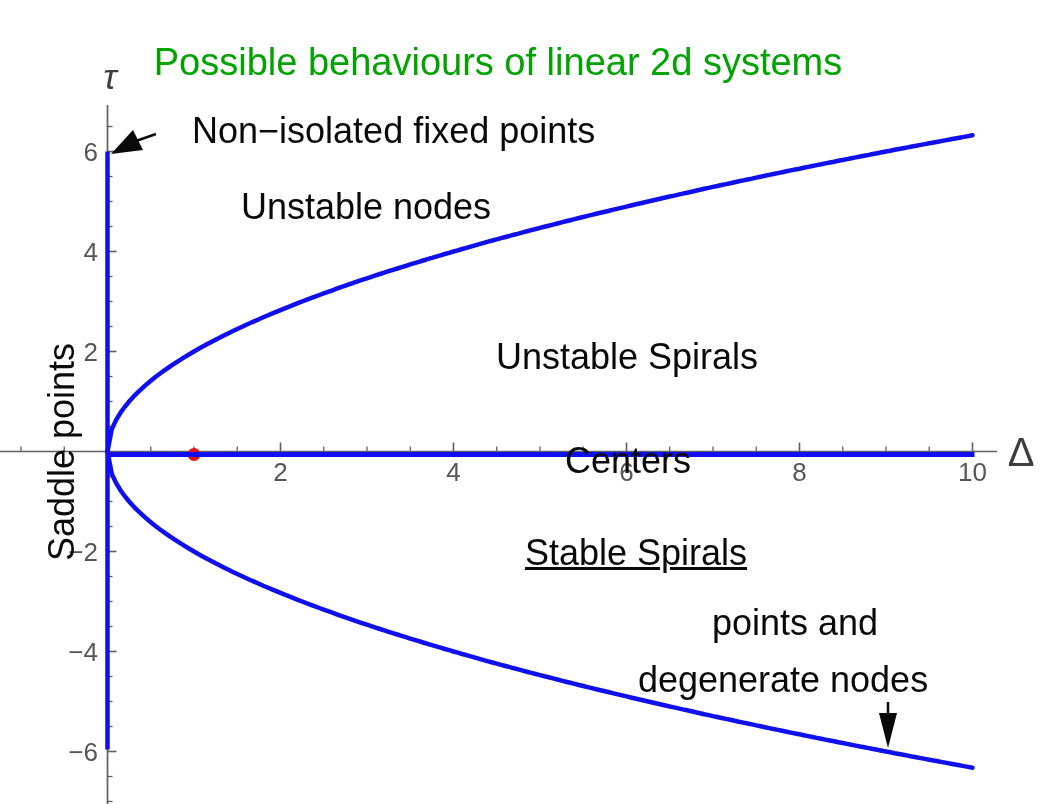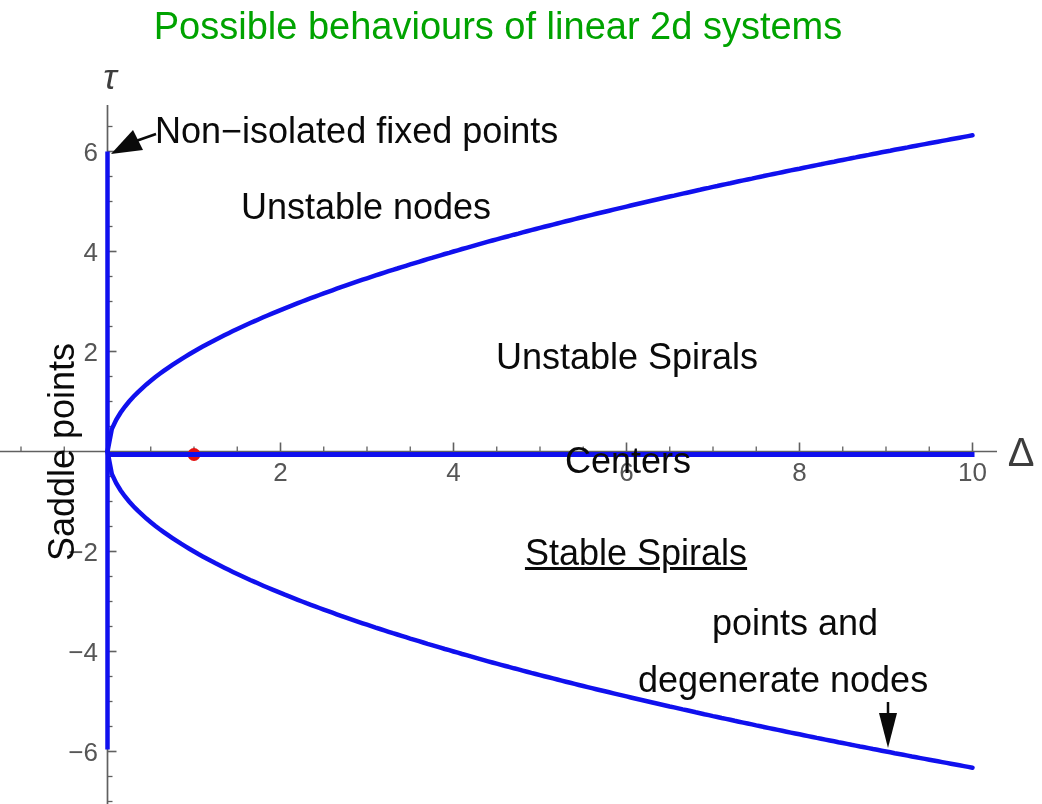--- a/index.html
+++ b/index.html
@@ -2,23 +2,23 @@
 <html><head>
 <meta charset="utf-8">
 <style>
   html,body{margin:0;padding:0;background:#ffffff;}
   .figure{
     position:relative;width:1042px;height:804px;background:#ffffff;overflow:hidden;
     font-family:"Liberation Sans",sans-serif;
   }
   .figure svg{position:absolute;left:0;top:0;}
   .txt{position:absolute;white-space:nowrap;transform:translate(-50%,-50%);}
-  .title{font-size:38px;color:#00A300;}
+  .title{font-size:38px;color:#00A300;margin-top:36px;}
   .region-label{font-size:36px;color:#0a0a0a;}
-  .annot-label{font-size:36px;color:#0a0a0a;}
+  .annot-label{font-size:36px;color:#0a0a0a;margin-left:37px;}
   .axis-name{color:#3d3d3d;}
   .tau{font-size:36px;font-style:italic;}
   .delta{font-size:40px;}
   .tick-label{font-size:26px;color:#565656;}
   .tick-x{transform:translate(-50%,-50%);}
   .tick-y{transform:translate(-100%,-50%);}
   .left-anchor{transform:translate(0,-50%);}
   .rotated{transform:translate(-50%,-50%) rotate(-90deg);}
 </style>
 </head>

